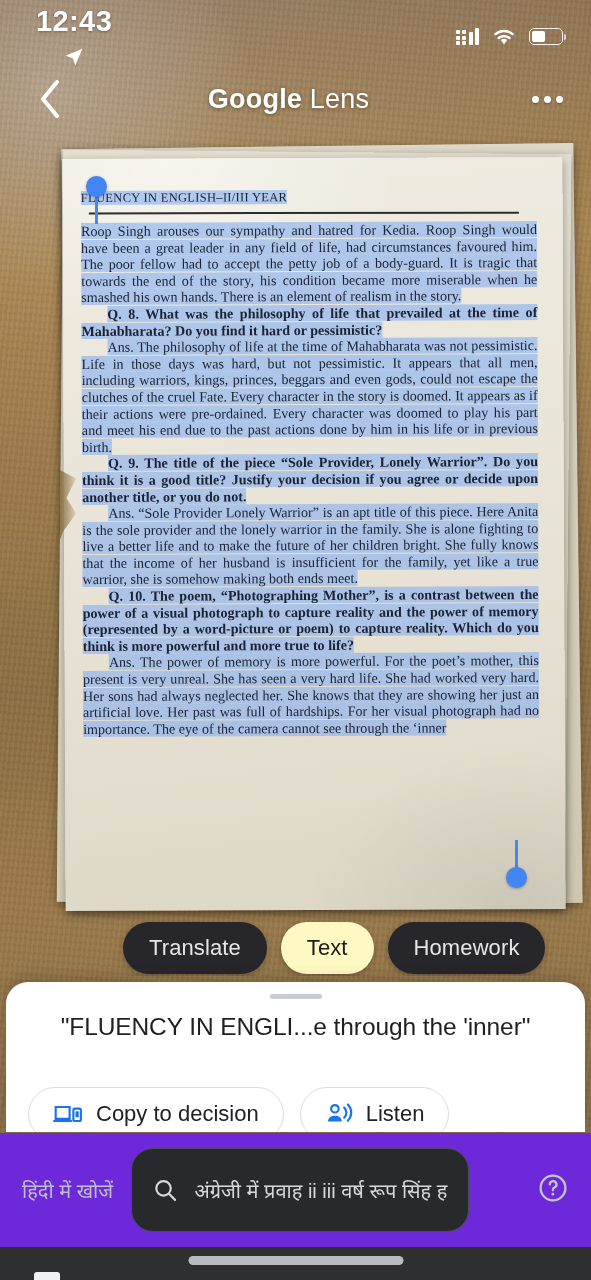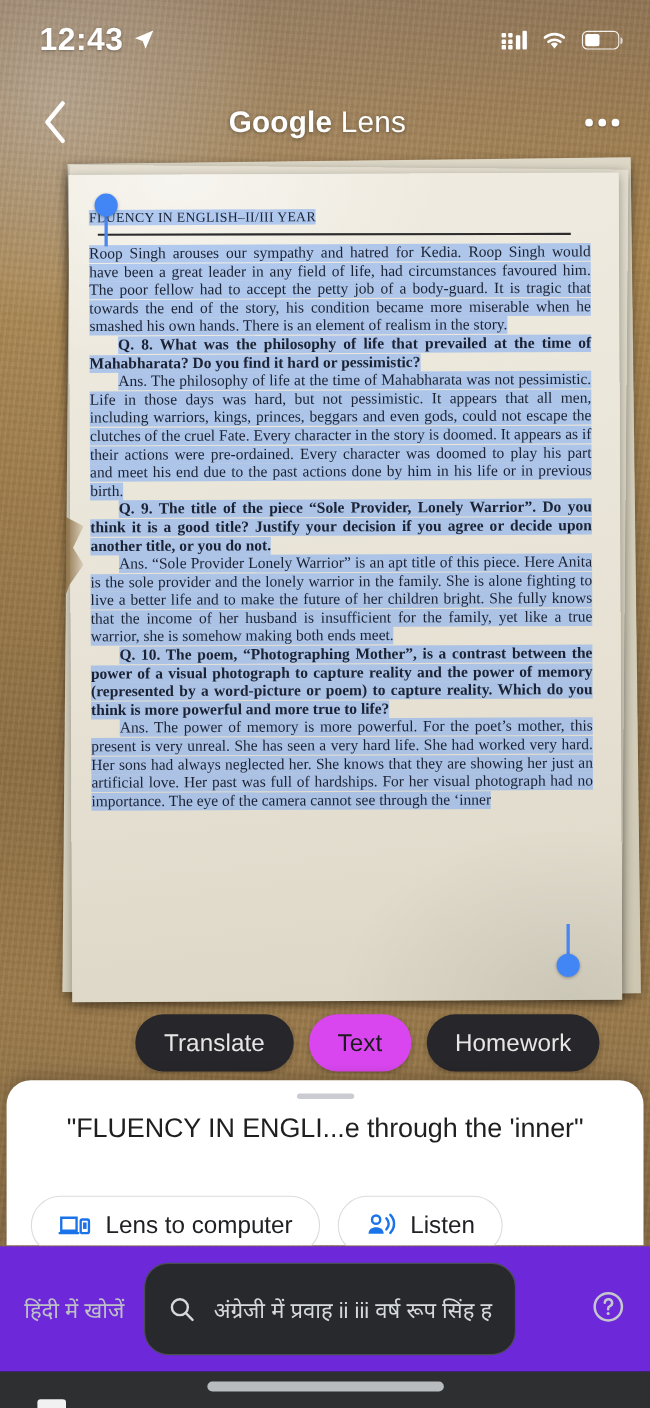--- a/index.html
+++ b/index.html
@@ -39,21 +39,21 @@
     pointer-events:none;
   }
 
   
   #status-bar{
     position:absolute; left:0; top:0; width:591px; height:72px;
     display:flex; align-items:center; justify-content:space-between;
     padding:0 28px 0 36px;
     z-index:40;
   }
-  #status-left{ display:flex; align-items:center; gap:9px; }
+  #status-left{ display:flex; align-items:center; gap:9px;flex-direction:column; }
   #clock{ color:#fff; font-size:29px; font-weight:600; letter-spacing:.4px;
     text-shadow:0 1px 3px rgba(0,0,0,.35); }
   .loc-arrow{ width:20px; height:20px; display:block; }
   #status-right{ display:flex; align-items:center; gap:12px; }
   .sig{ display:flex; align-items:flex-end; gap:2px; height:17px; }
   .sig i{ display:block; width:4px; background:#fff; border-radius:1px; }
   .sig i:nth-child(1){ height:5px; }
   .sig i:nth-child(2){ height:5px; }
   .sig i:nth-child(3){ height:11px; }
   .sig i:nth-child(4){ height:16px; }
@@ -64,21 +64,21 @@
     border-radius:5px; position:relative; padding:2px;
   }
   .batt::after{
     content:""; position:absolute; right:-4px; top:5px; width:2.5px; height:6px;
     background:rgba(255,255,255,.7); border-radius:0 2px 2px 0;
   }
   .batt i{ display:block; height:100%; width:45%; background:#fff; border-radius:2px; }
 
   
   #app-header{
-    position:absolute; left:0; top:78px; width:591px; height:66px;
+    position:absolute; left:0; top:66px; width:591px; height:66px;
     display:flex; align-items:center; z-index:40;
   }
   #back-button{
     width:64px; height:64px; margin-left:18px;
     display:flex; align-items:center; justify-content:center;
   }
   #header-title{
     flex:1; text-align:center; color:#fff; font-size:27px;
     letter-spacing:.2px; text-shadow:0 1px 4px rgba(0,0,0,.4);
     margin-left:-20px;
@@ -176,21 +176,21 @@
     z-index:30; overflow:hidden;
   }
   .chip{
     flex:0 0 auto;
     height:52px; border-radius:26px; padding:0 26px;
     display:flex; align-items:center; justify-content:center;
     font-size:22px; letter-spacing:.1px;
     background:#27262a; color:#e7e5e6; white-space:nowrap;
     box-shadow:0 2px 6px rgba(0,0,0,.25);
   }
-  .chip.active{ background:#d946ef; color:#1b1b1d; }
+  .chip.active{ background:#fef9c3; color:#1b1b1d; }
 
   
   #bottom-sheet{
     position:absolute; left:6px; top:982px; width:579px; height:150px;
     background:#fff; border-radius:22px 22px 0 0;
     z-index:35; overflow:hidden;
     box-shadow:0 -3px 14px rgba(0,0,0,.2);
   }
   #sheet-grabber{
     width:52px; height:5px; border-radius:3px; background:#c9ccd0;
@@ -365,21 +365,21 @@
     <div id="action-row">
 
 
       <div class="action-btn">
         <svg width="30" height="28" viewBox="0 0 28 24">
           <path d="M2.5 5.5h13v11h-13z" stroke="#1a73e8" stroke-width="2" fill="none"></path>
           <path d="M1 18.5h16" stroke="#1a73e8" stroke-width="2" stroke-linecap="round"></path>
           <rect x="19" y="7" width="7" height="11.5" rx="1.4" stroke="#1a73e8" stroke-width="2" fill="none"></rect>
           <rect x="21" y="9.5" width="3" height="5.5" fill="#1a73e8"></rect>
         </svg>
-        <span>Lens to computer</span>
+        <span>Copy to decision</span>
       </div>
 
       <div class="action-btn">
         <svg width="28" height="28" viewBox="0 0 24 24">
           <circle cx="8.5" cy="7.5" r="3.2" stroke="#1a73e8" stroke-width="1.9" fill="none"></circle>
           <path d="M2.6 18.5c0-3.3 2.7-5 5.9-5s5.9 1.7 5.9 5z" fill="#1a73e8"></path>
           <path d="M16.5 6.5a6 6 0 0 1 0 8.6" stroke="#1a73e8" stroke-width="1.9" fill="none" stroke-linecap="round"></path>
           <path d="M19.6 3.8a10 10 0 0 1 0 14" stroke="#1a73e8" stroke-width="1.9" fill="none" stroke-linecap="round"></path>
         </svg>
         <span>Listen</span>

